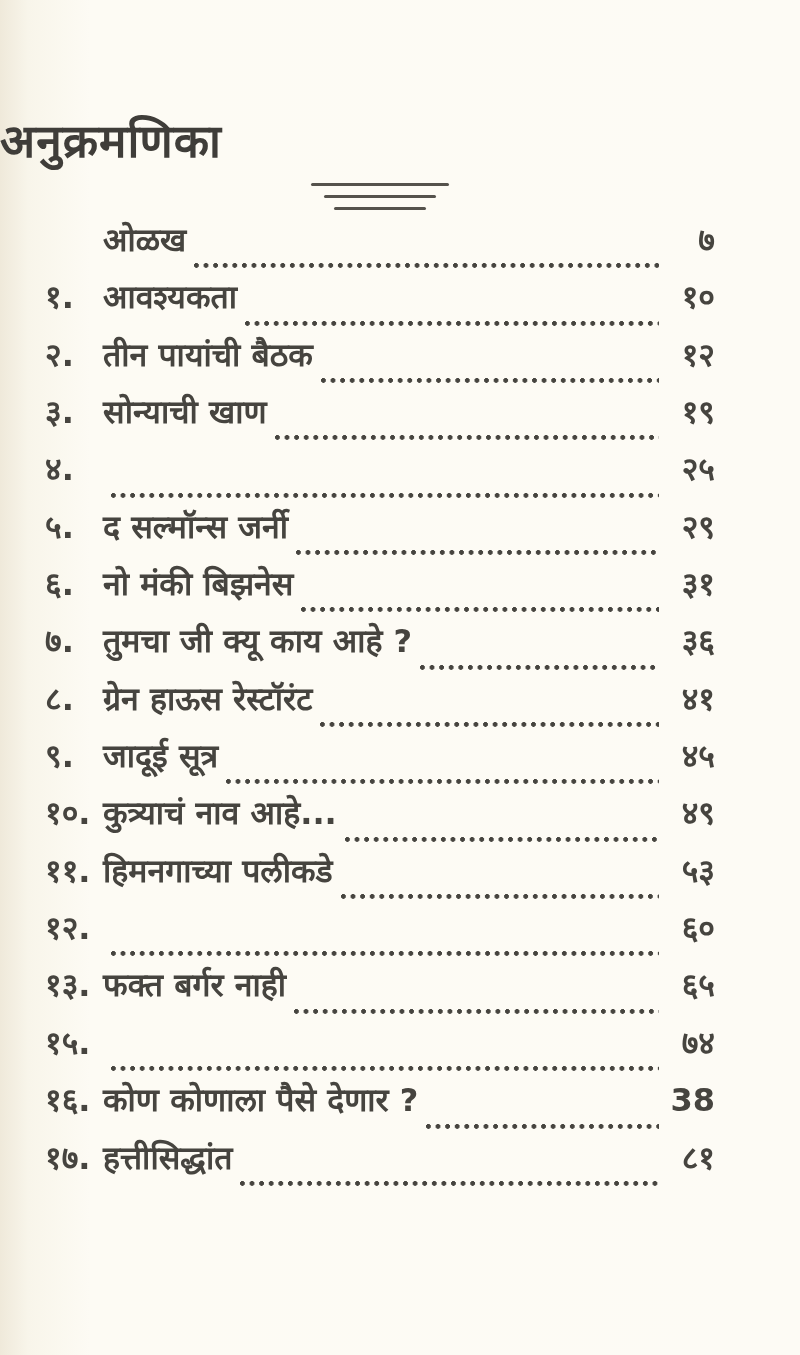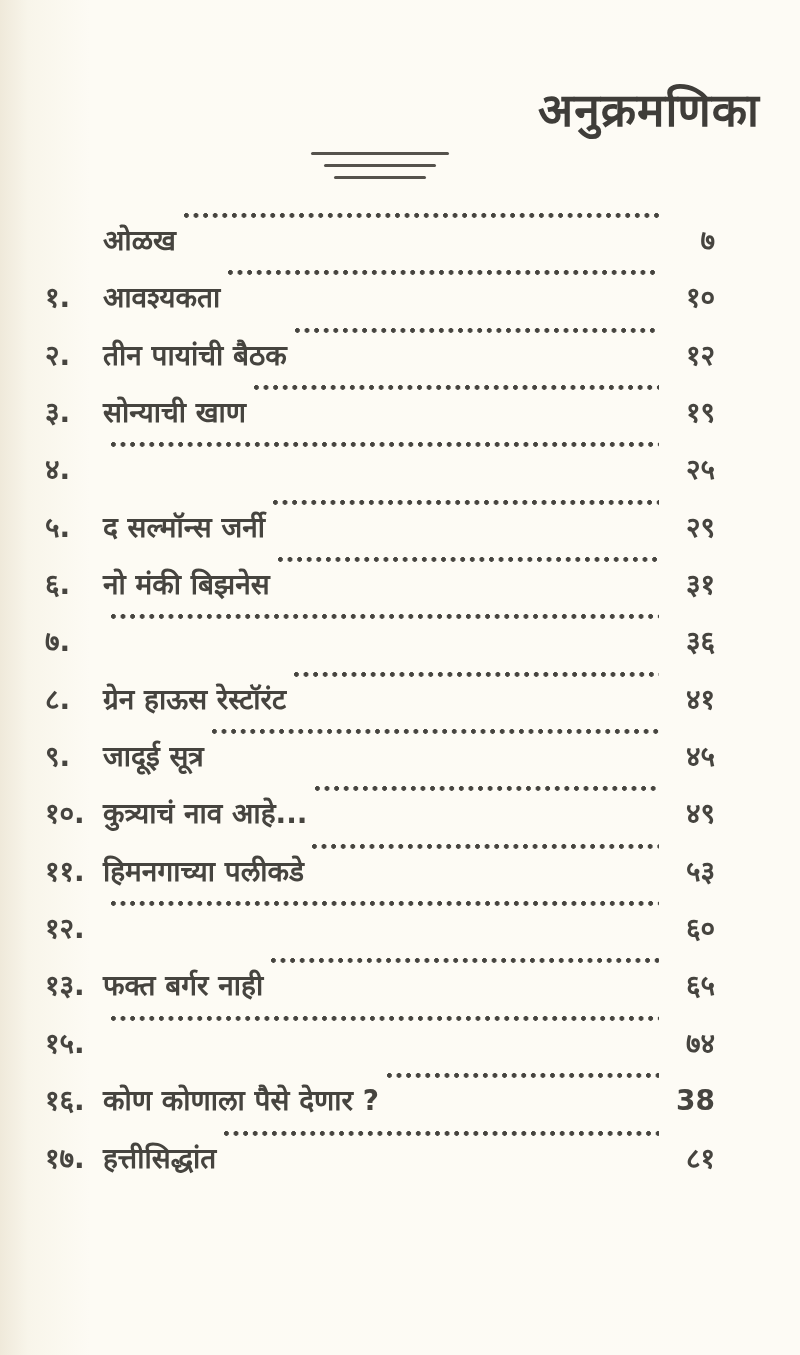--- a/index.html
+++ b/index.html
@@ -14,22 +14,22 @@
     overflow:hidden;
   }
   .page{
     position:relative;
     width:800px;height:1355px;
     background:linear-gradient(90deg,#efe9da 0px,#f8f5ea 28px,#fdfbf4 90px,#fdfbf5 100%);
   }
   
   .header{
     width:760px;
-    padding-top:82px;
-    text-align:right;
+    padding-top:113px;
+    text-align:left;
   }
   .page-title{
     font-size:46px;
     font-weight:700;
     letter-spacing:1px;
     color:#3f3d39;
     line-height:1.25;
   }
   .title-underline{
     margin-top:10px;
@@ -43,23 +43,23 @@
   .title-underline .ln1{width:138px;margin-top:12px;}
   .title-underline .ln2{width:112px;}
   .title-underline .ln3{width:92px;}
   
   .toc{
     position:absolute;
     top:212px;left:45px;right:85px;
   }
   .row{
     display:flex;
-    align-items:flex-start;
+    align-items:flex-end;
     height:57.35px;
-    font-size:28px;
+    font-size:32px;
     font-weight:600;
     line-height:57.35px;
     white-space:nowrap;
   }
   .num{
     flex:0 0 58px;
     text-align:left;
   }
   .title{
     flex:0 0 auto;
@@ -138,20 +138,21 @@
 
     <div class="row">
       <span class="num">६.</span>
       <span class="title">नो मंकी बिझनेस</span>
       <span class="leader"></span>
       <span class="pagenum">३१</span>
     </div>
 
     <div class="row">
       <span class="num">७.</span>
+      <span class="title">तुमचा जी क्यू काय आहे ?</span>
       <span class="leader"></span>
       <span class="pagenum">३६</span>
     </div>
 
     <div class="row">
       <span class="num">८.</span>
       <span class="title">ग्रेन हाऊस रेस्टॉरंट</span>
       <span class="leader"></span>
       <span class="pagenum">४१</span>
     </div>

